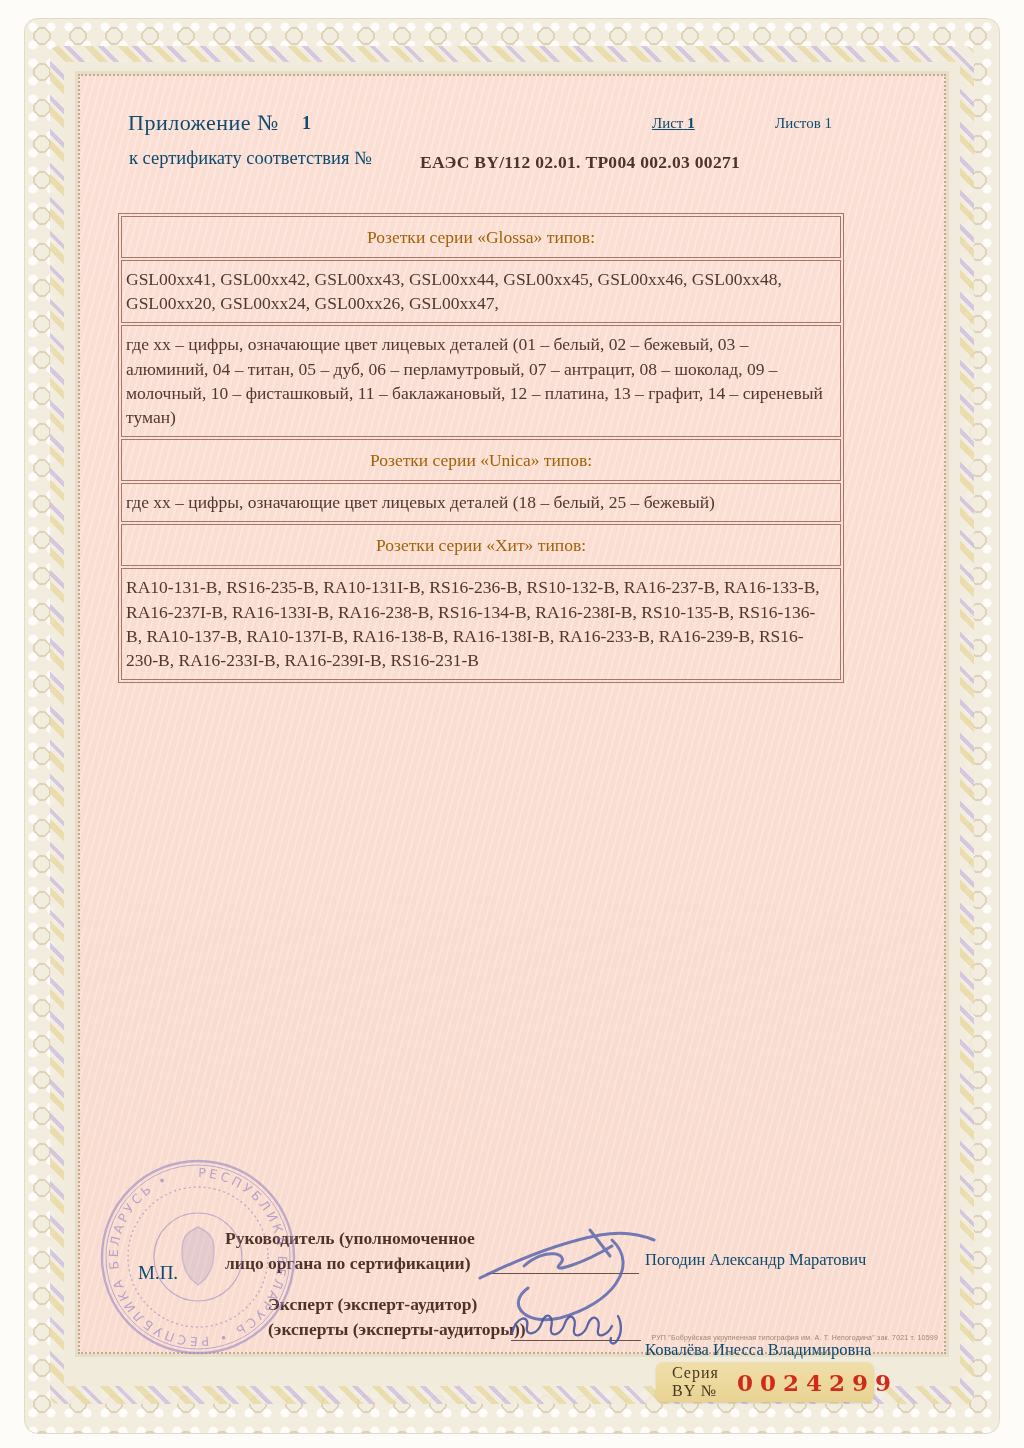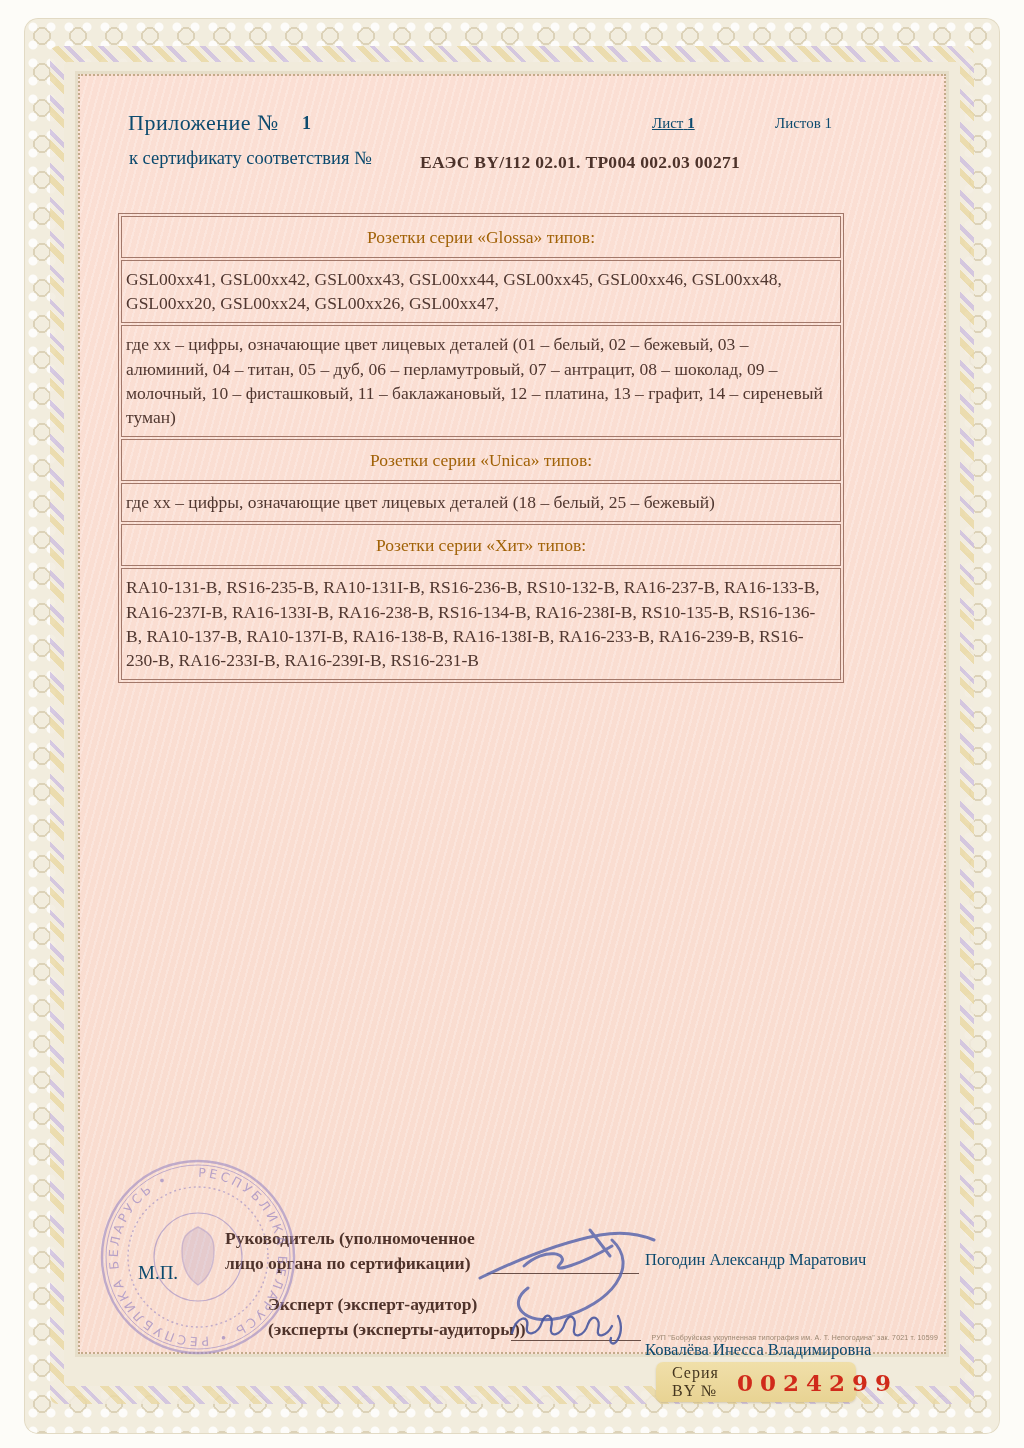--- a/index.html
+++ b/index.html
@@ -73,21 +73,21 @@
 
   .sig-svg { position:absolute; z-index:6; pointer-events:none; }
   .stamp-svg { position:absolute; z-index:6; left:96px; top:1153px; opacity:.62; pointer-events:none; }
 
   
   .printer-note {
     left:470px; top:1334px; width:468px; text-align:right;
     font-size:7px; color:#9a8670; font-family:"Liberation Sans",sans-serif; letter-spacing:.2px;
   }
   .series-strip {
-    position:absolute; z-index:8; left:656px; top:1362px; width:200px; height:40px;
+    position:absolute; z-index:8; left:656px; top:1362px; width:218px; height:40px;
     background:linear-gradient(#f0dfa9,#e8d393); border-radius:7px;
     box-shadow:0 1px 2px rgba(120,100,60,.25);
     display:flex; align-items:center; padding-left:16px;
   }
   .series-label { font-size:16px; color:#44361f; letter-spacing:1px; }
   .series-number {
     margin-left:18px; font-family:"DejaVu Serif",serif; font-size:23px; font-weight:bold;
     color:#d02a1a; letter-spacing:7px;
   }
 </style>

